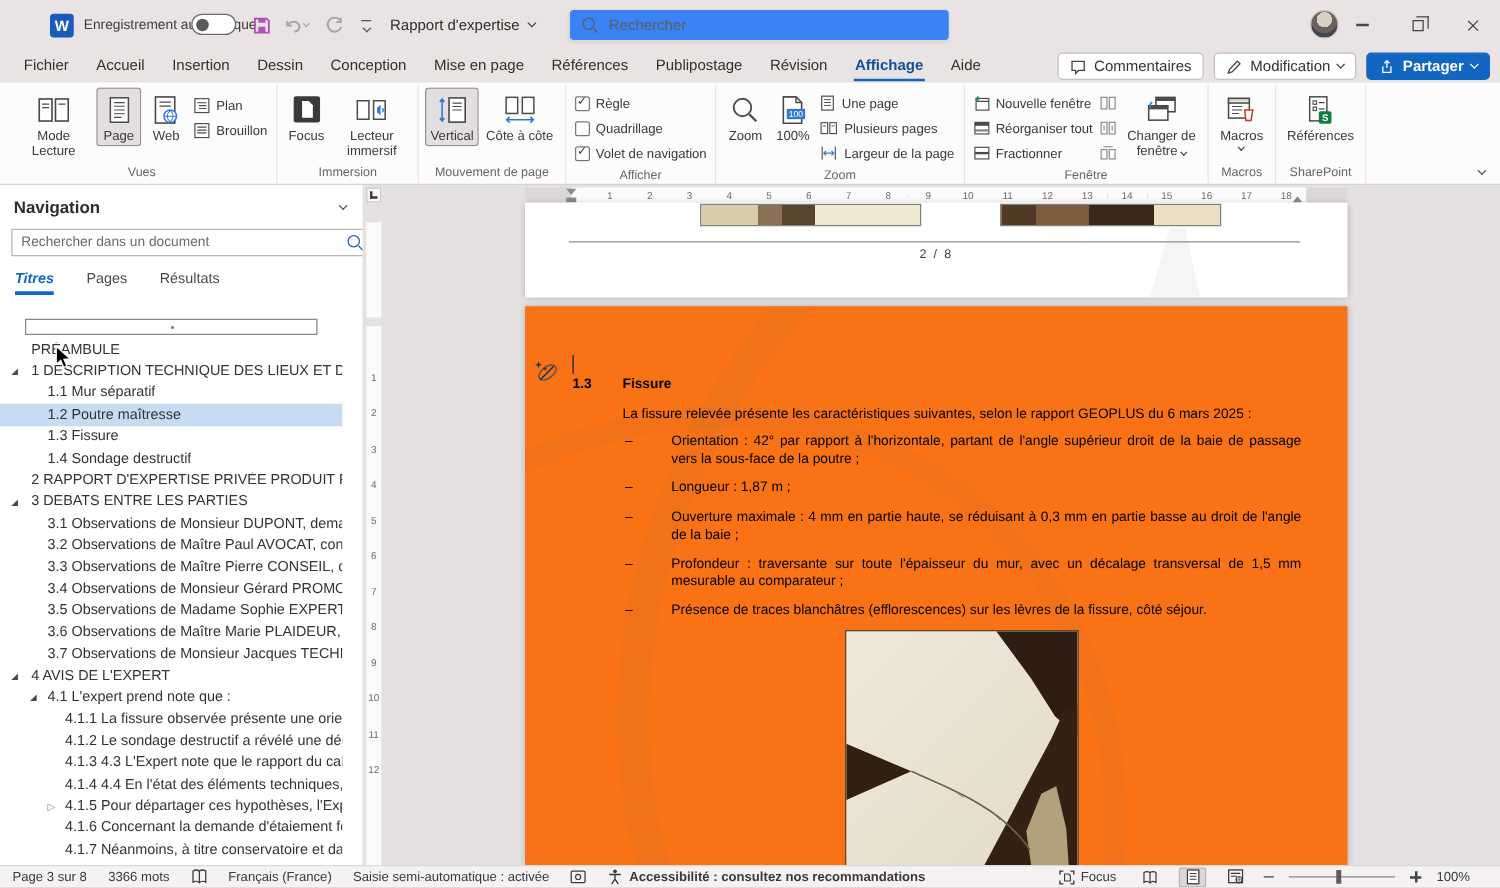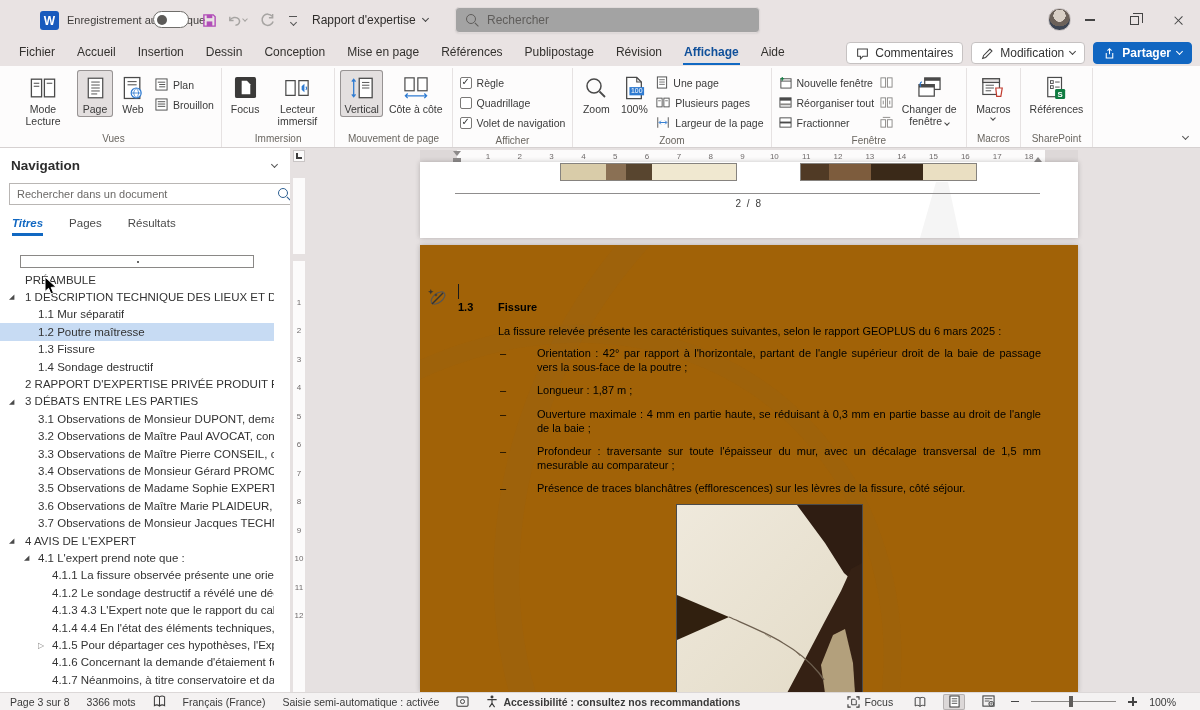--- a/index.html
+++ b/index.html
@@ -9,21 +9,21 @@
 
   
   .titlebar { position:absolute; top:0; left:0; right:0; height:40px; }
   .word-logo { position:absolute; left:40px; top:11px; width:19px; height:19px; background:#185abd; border-radius:3px;
                color:#fff; font-size:12px; font-weight:bold; display:flex; align-items:center; justify-content:center; }
   .autosave-label { position:absolute; left:67px; top:14px; font-size:11px; color:#3f3d3b; }
   .toggle { position:absolute; left:153px; top:11px; width:36px; height:17px; border:1px solid #6f6d6a; border-radius:10px; background:#fff; }
   .toggle .knob { position:absolute; left:3px; top:2.5px; width:10px; height:10px; border-radius:50%; background:#5c5a58; }
   .qat-btn { position:absolute; top:10px; width:22px; height:20px; display:flex; align-items:center; justify-content:center; }
   .doc-title { position:absolute; left:312px; top:13px; font-size:12px; color:#2e2c2a; display:flex; align-items:center; gap:7px; }
-  .tb-search { position:absolute; left:455px; top:7px; width:305px; height:26px; background:#a3a3a3; border:1px solid #e0dada;
+  .tb-search { position:absolute; left:455px; top:7px; width:305px; height:26px; background:#3b82f6; border:1px solid #e0dada;
                border-radius:4px; display:flex; align-items:center; padding:0 10px; gap:8px; box-shadow:0 1px 2px rgba(0,0,0,.06); }
   .tb-search input { border:none; outline:none; flex:1; font-size:12px; color:#333; background:transparent; font-family:inherit; }
   .tb-search input::placeholder { color:#5f5d5b; }
   .mag { position:relative; width:13px; height:13px; flex:0 0 13px; }
   .mag::before { content:""; position:absolute; width:8px; height:8px; border:1.4px solid #5f5d5b; border-radius:50%; left:0; top:0; }
   .mag::after  { content:""; position:absolute; width:5px; height:1.4px; background:#5f5d5b; transform:rotate(45deg); left:8px; top:10px; }
   .avatar { position:absolute; left:1048px; top:8px; width:23px; height:23px; border-radius:50%;
             background:radial-gradient(circle at 50% 32%, #d8cfc6 0 34%, #6b615a 35% 60%, #3c4554 61% 100%); border:1px solid #c9c3c3; }
   .win-btns { position:absolute; right:0; top:0; height:40px; display:flex; }
   .win-btn { width:44px; height:40px; display:flex; align-items:center; justify-content:center; }
@@ -116,21 +116,21 @@
   .page2 { position:absolute; left:130px; top:14px; width:658px; height:76px; background:#fff; box-shadow:0 0 5px rgba(0,0,0,.22); }
   .pframe { position:absolute; top:1px; width:177px; height:18px; border:1px solid #86837f; }
   .pf1 { left:140px; background:linear-gradient(90deg,#d9cca9 0 26%,#8a7054 26% 37%,#58452f 37% 52%,#f0e8d0 52% 100%); }
   .pf2 { left:380px; background:linear-gradient(90deg,#503a25 0 16%,#7d5c3d 16% 40%,#3a2918 40% 70%,#ead f 70% 100%);
          background:linear-gradient(90deg,#503a25 0 16%,#7d5c3d 16% 40%,#3a2918 40% 70%,#eadfc2 70% 100%); }
   .p2line { position:absolute; left:35px; width:585px; top:31px; height:1px; background:#8f8d8d; }
   .p2num { position:absolute; left:0; right:0; top:36px; text-align:center; font-size:10px; letter-spacing:1.5px; color:#3c3c3c; }
   .wm-sliver { position:absolute; left:500px; top:20px; width:40px; height:56px; background:rgba(120,115,108,.07);
                clip-path:polygon(40% 0, 70% 0, 100% 100%, 0 100%); }
 
-  .page3 { position:absolute; left:130px; top:97px; width:658px; height:447px; background:#a16207;
+  .page3 { position:absolute; left:130px; top:97px; width:658px; height:447px; background:#f97316;
            box-shadow:0 0 5px rgba(0,0,0,.22); overflow:hidden; }
   .wm1 { position:absolute; left:90px; top:-180px; width:760px; height:900px; border:26px solid rgba(110,105,98,.05);
          border-radius:50%; transform:rotate(28deg); }
   .wm2 { position:absolute; left:-240px; top:60px; width:700px; height:800px; border:18px solid rgba(110,105,98,.04);
          border-radius:50%; transform:rotate(40deg); }
   .margin-pen { position:absolute; left:6px; top:40px; }
   .caret { position:absolute; left:38px; top:39px; width:1.3px; height:15px; background:#1a1a1a; }
   .h-num { position:absolute; left:38px; top:56px; font-size:11px; font-weight:700; color:#000; }
   .h-txt { position:absolute; left:78px; top:56px; font-size:11px; font-weight:700; color:#000; }
   .intro { position:absolute; left:78px; top:80px; width:543px; font-size:11px; line-height:13.5px; color:#000; text-align:justify; }

